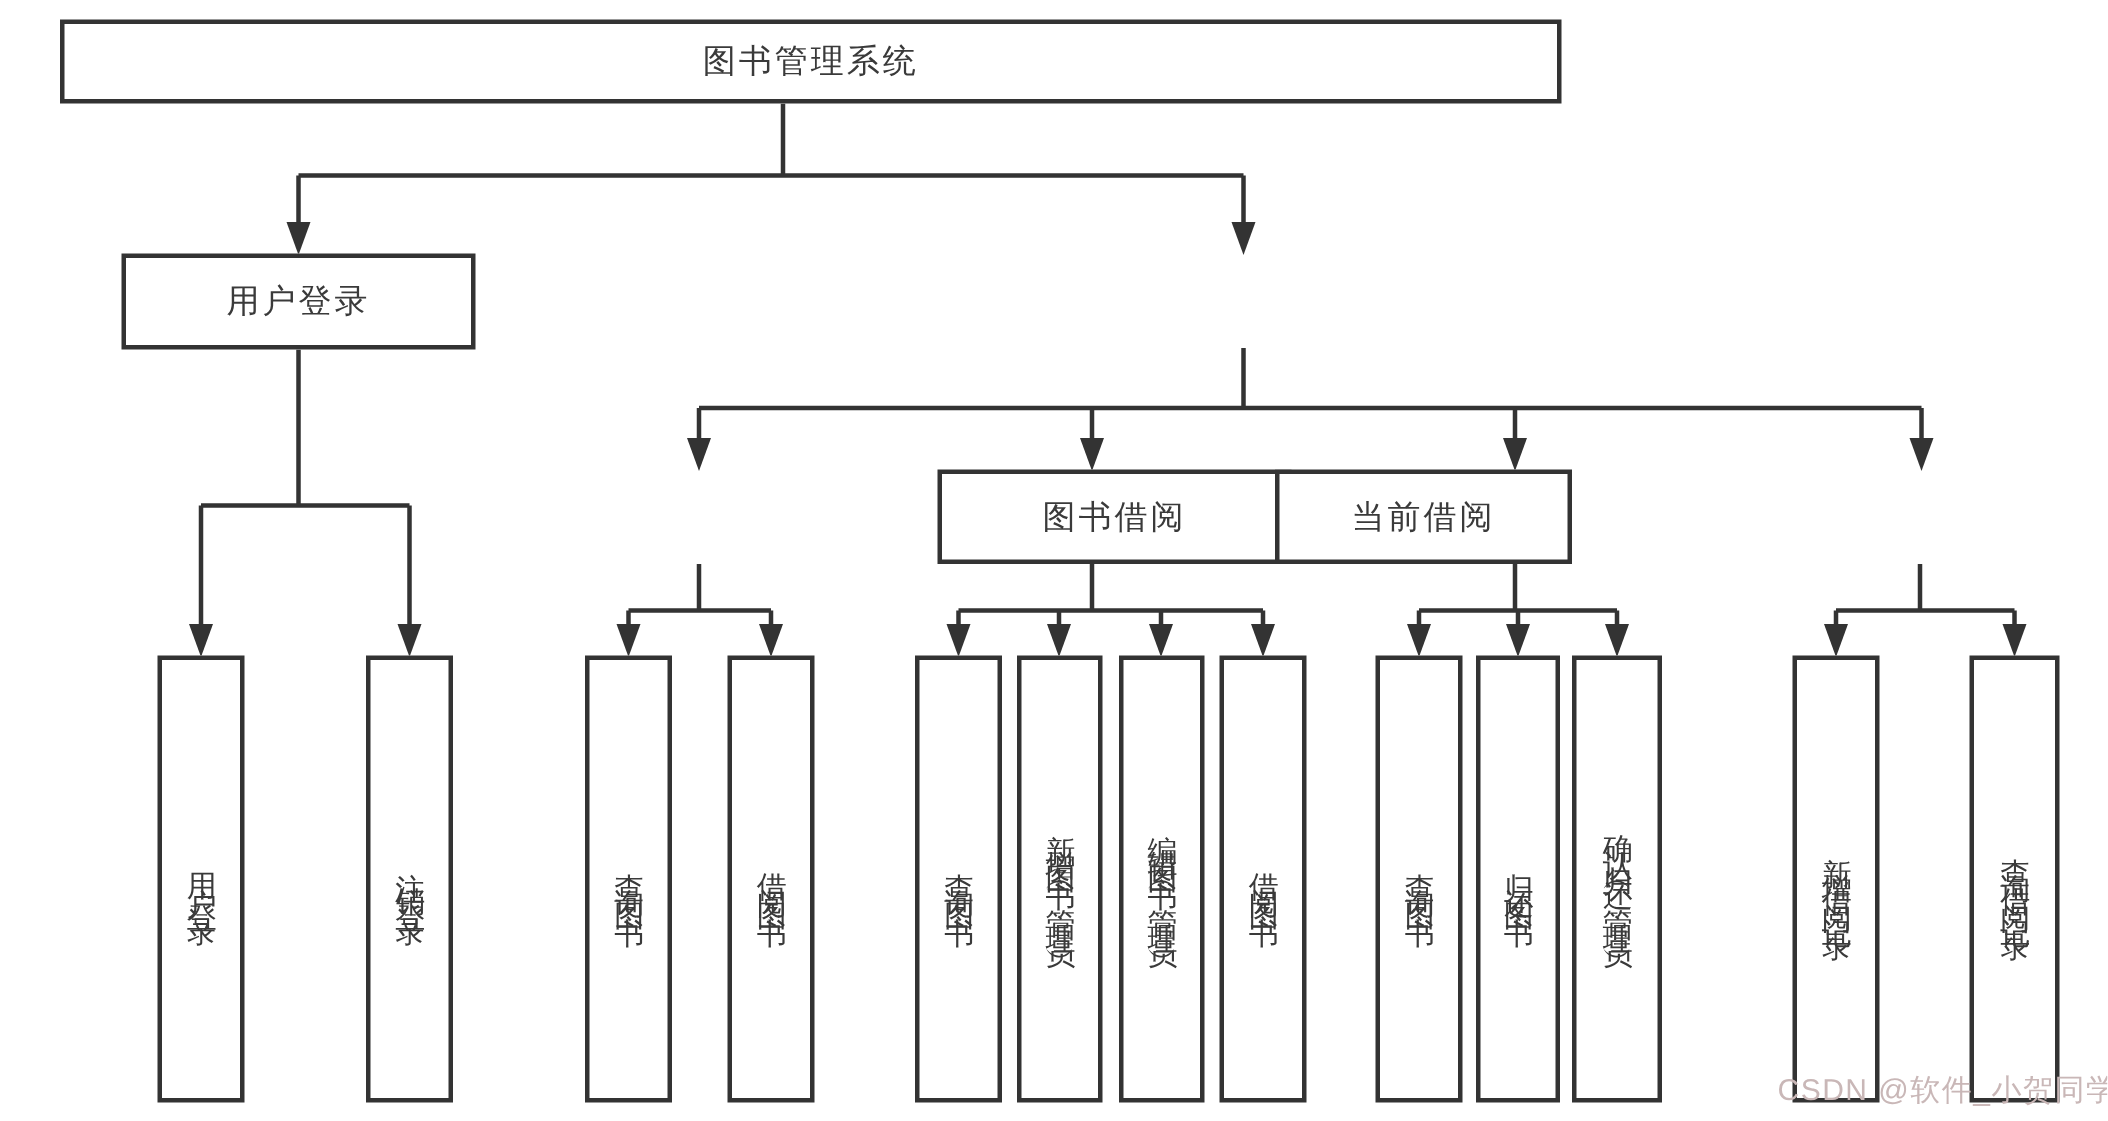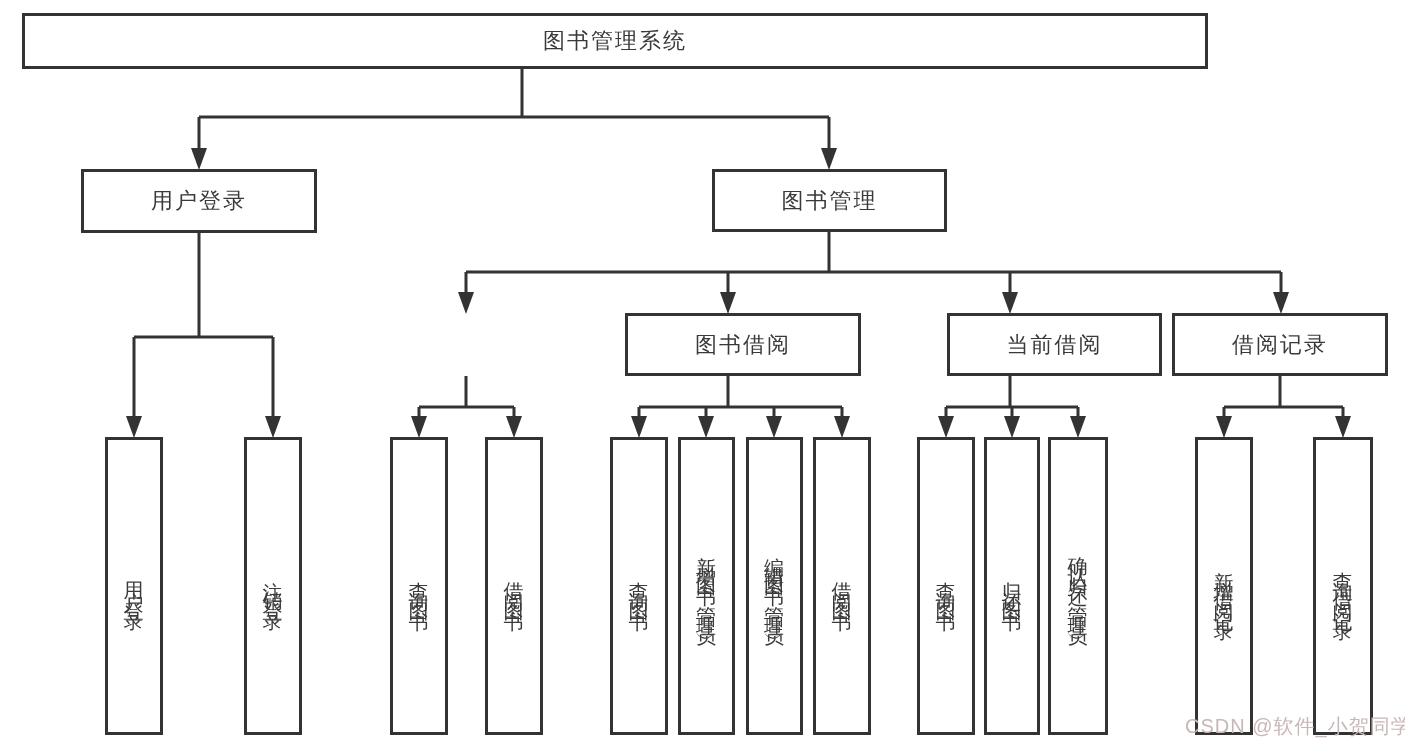--- a/index.html
+++ b/index.html
@@ -104,39 +104,33 @@
       <polygon class="arrow" points="1070,416 1086,416 1078,438"></polygon>
     </g>
 
     <g>
       <path class="wire" d="M1280 376 V407 M1224 407 H1343 M1224 407 V418 M1343 407 V418"></path>
       <polygon class="arrow" points="1216,416 1232,416 1224,438"></polygon>
       <polygon class="arrow" points="1335,416 1351,416 1343,438"></polygon>
     </g>
   </svg>
 
-  <div class="box" style="left:22px;top:13px;width:1186px;height:56px">
+  <div class="box" style="left:40px;top:13px;width:1001px;height:56px">
     <span class="hlabel">图书管理系统</span>
   </div>
 
   <div class="box" style="left:81px;top:169px;width:236px;height:64px">
     <span class="hlabel">用户登录</span>
   </div>
-  <div class="box" style="left:712px;top:169px;width:235px;height:63px">
-    <span class="hlabel">图书管理</span>
-  </div>
 
   <div class="box" style="left:625px;top:313px;width:236px;height:63px">
     <span class="hlabel">图书借阅</span>
   </div>
-  <div class="box" style="left:947px;top:313px;width:215px;height:63px">
+  <div class="box" style="left:850px;top:313px;width:198px;height:63px">
     <span class="hlabel">当前借阅</span>
-  </div>
-  <div class="box" style="left:1172px;top:313px;width:216px;height:63px">
-    <span class="hlabel">借阅记录</span>
   </div>
 
   <div class="box" style="left:105px;top:437px;width:58px;height:298px">
     <span class="vlabel">用户登录</span>
   </div>
   <div class="box" style="left:244px;top:437px;width:58px;height:298px">
     <span class="vlabel">注销登录</span>
   </div>
 
   <div class="box" style="left:390px;top:437px;width:58px;height:298px">

